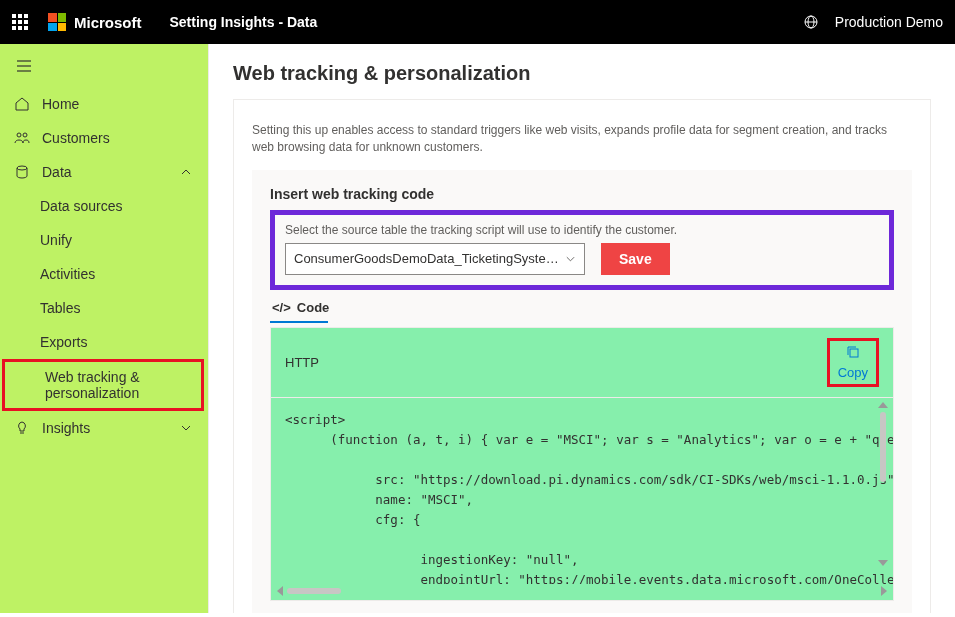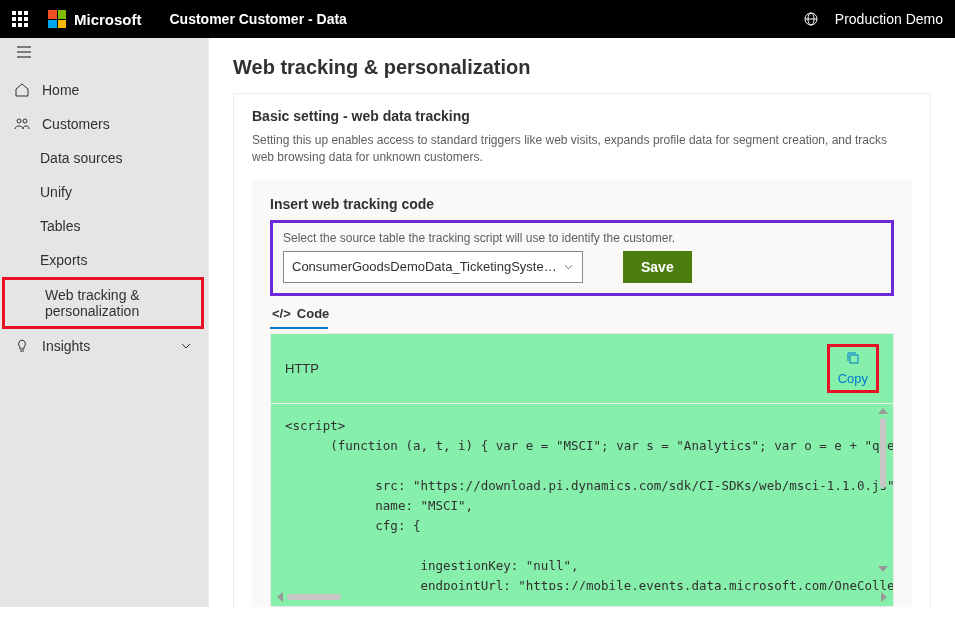--- a/index.html
+++ b/index.html
@@ -1,53 +1,53 @@
 <!DOCTYPE html>
 <html><head>
 <meta charset="utf-8">
 <style>
   * { box-sizing: border-box; margin: 0; padding: 0; }
   body { font-family: "Segoe UI", Arial, sans-serif; font-size: 14px; color: #323130; width: 955px; height: 617px; overflow: hidden; background: #fff; }
-  .topbar { height: 38px; background: #000; color: #fff; display: flex; align-items: center; padding: 0 12px; }
+  .topbar { height: 44px; background: #000; color: #fff; display: flex; align-items: center; padding: 0 12px; }
   .waffle { width: 16px; height: 16px; display: grid; grid-template-columns: repeat(3,4px); grid-template-rows: repeat(3,4px); gap: 2px; margin-right: 20px; cursor: pointer; }
   .waffle span { background: #fff; }
   .mslogo { display: flex; align-items: center; margin-right: 28px; }
   .mslogo-grid { width: 18px; height: 18px; display: grid; grid-template-columns: 1fr 1fr; grid-template-rows: 1fr 1fr; gap: 1px; margin-right: 8px; }
   .mslogo-grid span:nth-child(1){background:#f25022;} .mslogo-grid span:nth-child(2){background:#7fba00;}
   .mslogo-grid span:nth-child(3){background:#00a4ef;} .mslogo-grid span:nth-child(4){background:#ffb900;}
   .mslogo-text { font-size: 15px; font-weight: 600; }
   .app-title { font-size: 14px; font-weight: 600; }
   .topbar-right { margin-left: auto; display: flex; align-items: center; gap: 16px; }
   .env-icon { width: 16px; height: 16px; display:inline-block; }
   .layout { display: flex; height: calc(617px - 48px); }
-  .sidebar { width: 209px; border-right: 1px solid #edebe9; background:#e5e5e5; overflow:hidden;}
+  .sidebar { width: 209px; border-right: 1px solid #edebe9; padding-top: 8px; background:#bef264; overflow:hidden;}
   .hamburger { padding: 6px 16px 10px; cursor: pointer; }
   .hamburger svg { width: 16px; height: 16px; }
   .nav-item { display: flex; align-items: center; padding: 9px 16px 9px 14px; font-size: 14px; cursor: pointer; gap: 12px; position:relative;}
   .nav-item.child { padding-left: 40px; }
   .nav-item.active { font-weight: 400; }
   .nav-item.active::before { content:""; position:absolute; left:0; top:6px; bottom:6px; width:0; }
   .nav-icon { width: 16px; height: 16px; flex-shrink:0; color:#323130; }
   .chev { margin-left: auto; width:12px; height:12px; }
   .highlight-box { border: 3px solid #e81123; }
   .nav-highlight { margin: 0 4px 0 2px; }
   .main { flex: 1; padding: 18px 24px 12px 24px; overflow: hidden; height:100%; }
   h1.page-title { font-size: 20px; font-weight: 600; margin-bottom: 14px; }
   .card { border: 1px solid #edebe9; background:#fff; padding: 14px 18px 12px; }
   .card-title { font-size: 14px; font-weight: 600; margin-bottom: 4px; }
   .card-desc { font-size: 12px; color: #605e5c; line-height: 1.4; margin-bottom: 14px; margin-top: 8px; }
   .inner-panel { background: #faf9f8; padding: 16px 18px 12px; }
   .inner-title { font-size: 14px; font-weight: 600; }
   .inner-sub { font-size: 12px; color: #605e5c; margin-top: 2px; }
-  .source-row { border: 3px solid #6d28d9; padding: 8px 10px 10px; margin-top: 8px; }
+  .source-row { border: 5px solid #6d28d9; padding: 8px 10px 10px; margin-top: 8px; }
   .source-label { font-size: 12px; color: #605e5c; margin-bottom: 6px; }
   .source-controls { display: flex; gap: 16px; align-items:center;}
   .select { width: 300px; height: 32px; border: 1px solid #8a8886; background:#fff; display:flex; align-items:center; padding: 0 8px; font-size: 13px; justify-content:space-between; cursor:pointer;}
   .select .sel-text { white-space: nowrap; overflow: hidden; text-overflow: ellipsis; }
-  .btn-primary { background:#4d7c0f; color:#fff; border:none; height:32px; padding: 0 18px; font-size: 14px; font-weight:600; cursor:pointer;margin-left:24px;}
+  .btn-primary { background:#ef4444; color:#fff; border:none; height:32px; padding: 0 18px; font-size: 14px; font-weight:600; cursor:pointer;}
   .code-tab { display:flex; align-items:center; gap:6px; padding: 10px 2px 6px; font-size:13px; font-weight:600;}
   .code-tab-underline { width: 58px; height:2px; background:#0078d4; margin-bottom: 4px;}
   .code-panel { border: 1px solid #edebe9; background:#86efac; }
   .code-head { display:flex; align-items:center; justify-content:space-between; padding: 10px 14px; border-bottom: 1px solid #edebe9; font-size:13px;}
   .copy-wrap { border: 3px solid #e81123; padding: 4px 8px;}
   .copy-btn { display:flex; align-items:center; gap:6px; color:#0078d4; cursor:pointer; font-size:13px;flex-direction:column;}
   .code-body-wrap { position:relative; }
   .code-body { font-family: Consolas, monospace; font-size: 12.5px; color:#323130; padding: 12px 14px 4px; white-space: pre; overflow: hidden; height: 186px; line-height:1.6;}
   .vscroll { position:absolute; right:2px; top:4px; width:16px; height:100%; }
   .vscroll .up, .vscroll .down { width:0;height:0;border-left:5px solid transparent;border-right:5px solid transparent; margin:0 auto;}
@@ -75,21 +75,21 @@
   </div>
   <div class="mslogo">
     <div class="mslogo-grid">
         <span></span>
         <span></span>
         <span></span>
         <span></span>
       </div>
     <span class="mslogo-text">Microsoft</span>
   </div>
-  <div class="app-title">Customer Customer - Data</div>
+  <div class="app-title">Setting Insights - Data</div>
   <div class="topbar-right">
     <svg class="env-icon" viewBox="0 0 16 16" fill="none" stroke="#fff" stroke-width="1">
         <circle cx="8" cy="8" r="6"></circle>
         <ellipse cx="8" cy="8" rx="3" ry="6"></ellipse>
         <line x1="2" y1="8" x2="14" y2="8"></line>
       </svg>
     <span>Production Demo</span>
   </div>
 </div>
 
@@ -109,25 +109,38 @@
       <span>Home</span>
     </div>
     <div class="nav-item">
       <svg class="nav-icon" viewBox="0 0 16 16" fill="none" stroke="currentColor" stroke-width="1">
           <circle cx="5" cy="5" r="2"></circle>
           <circle cx="11" cy="5" r="2"></circle>
           <path d="M1 13c0-2 2-3 4-3s4 1 4 3M9 13c0-2 1-3 3-3s3 1 3 3"></path>
         </svg>
       <span>Customers</span>
     </div>
+    <div class="nav-item">
+      <svg class="nav-icon" viewBox="0 0 16 16" fill="none" stroke="currentColor" stroke-width="1">
+          <ellipse cx="8" cy="4" rx="5" ry="2"></ellipse>
+          <path d="M3 4v8c0 1 2 2 5 2s5-1 5-2V4"></path>
+        </svg>
+      <span>Data</span>
+      <svg class="chev" viewBox="0 0 12 12" fill="none" stroke="currentColor" stroke-width="1">
+          <path d="M2 8l4-4 4 4"></path>
+        </svg>
+    </div>
     <div class="nav-item child">
         <span>Data sources</span>
       </div>
     <div class="nav-item child">
         <span>Unify</span>
+      </div>
+    <div class="nav-item child">
+        <span>Activities</span>
       </div>
     <div class="nav-item child">
         <span>Tables</span>
       </div>
     <div class="nav-item child">
         <span>Exports</span>
       </div>
     <div class="highlight-box nav-highlight">
       <div class="nav-item child active" style="padding-top:7px;padding-bottom:7px;">
           <span>Web tracking &amp; personalization</span>
@@ -141,21 +154,20 @@
       <svg class="chev" viewBox="0 0 12 12" fill="none" stroke="currentColor" stroke-width="1">
           <path d="M2 4l4 4 4-4"></path>
         </svg>
     </div>
   </div>
 
   <div class="main">
     <h1 class="page-title">Web tracking &amp; personalization</h1>
 
     <div class="card">
-      <div class="card-title">Basic setting - web data tracking</div>
       <div class="card-desc">Setting this up enables access to standard triggers like web visits, expands profile data for segment creation, and tracks web browsing data for unknown customers.</div>
 
       <div class="inner-panel">
         <div class="inner-title">Insert web tracking code</div>
 
         <div class="source-row">
           <div class="source-label">Select the source table the tracking script will use to identify the customer.</div>
           <div class="source-controls">
             <div class="select">
               <span class="sel-text">ConsumerGoodsDemoData_TicketingSystem_Co...</span>

